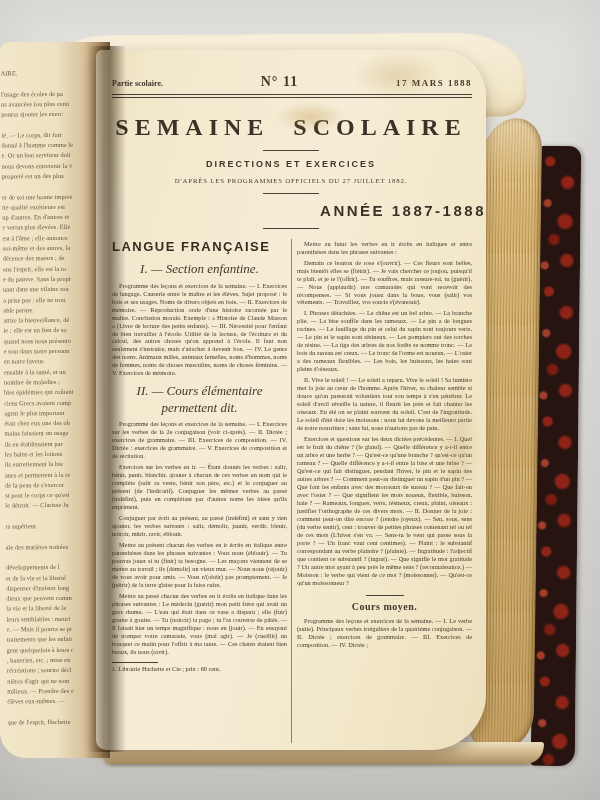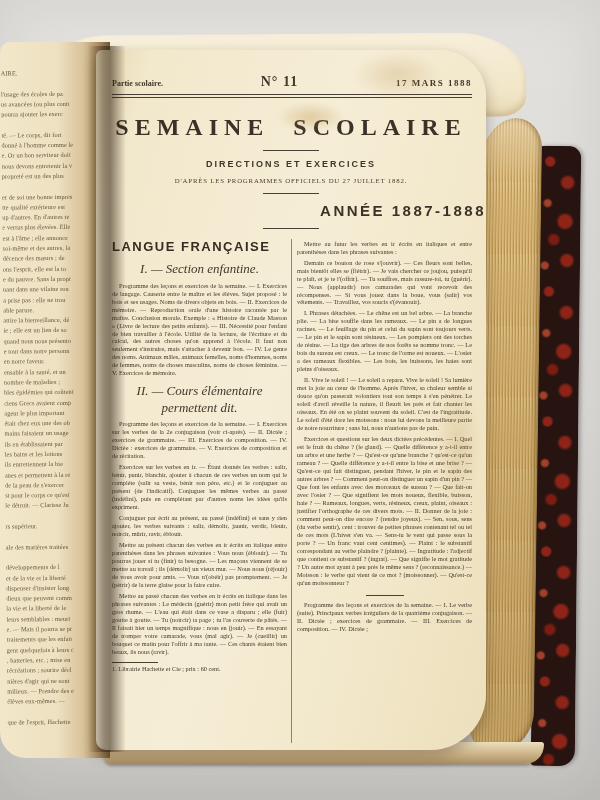--- a/index.html
+++ b/index.html
@@ -182,20 +182,21 @@
           </div>
         </div>
         <div class="col-divider" data-interactable="false"></div>
         <div class="col col-right" data-interactable="false">
           <p data-interactable="false">Mettre au futur les verbes en ir écrits en italiques et entre parenthèses dans les phrases suivantes :</p>
           <p data-interactable="false">Demain ce bouton de rose s'(ouvrir). — Ces fleurs sont belles, mais bientôt elles se (flétrir). — Je vais chercher ce joujou, puisqu'il te plaît, et je te l'(offrir). — Tu souffres, mais rassure-toi, tu (guérir). — Nous (applaudir) nos camarades qui vont recevoir des récompenses. — Si vous jouez dans la boue, vous (salir) vos vêtements. — Travaillez, vos soucis s'(évanouir).</p>
           <p data-interactable="false">I. Phrases détachées. — Le chêne est un bel arbre. — La branche plie. — La bise souffle dans les rameaux. — Le pin a de longues racines. — Le feuillage du pin et celui du sapin sont toujours verts. — Le pin et le sapin sont résineux. — Les pompiers ont des torches de résine. — La tige des arbres de nos forêts se nomme tronc. — Le bois du sureau est creux. — Le tronc de l'orme est noueux. — L'osier a des rameaux flexibles. — Les bois, les buissons, les haies sont pleins d'oiseaux.</p>
           <p data-interactable="false">II. Vive le soleil ! — Le soleil a reparu. Vive le soleil ! Sa lumière met la joie au cœur de l'homme. Après l'hiver, sa chaleur semble si douce qu'on passerait volontiers tout son temps à s'en pénétrer. Le soleil d'avril réveille la nature, il fleurit les prés et fait chanter les oiseaux. En été on se plaint souvent du soleil. C'est de l'ingratitude. Le soleil d'été dore les moissons : nous lui devons la meilleure partie de notre nourriture ; sans lui, nous n'aurions pas de pain.</p>
           <p data-interactable="false">Exercices et questions sur les deux dictées précédentes. — I. Quel est le fruit du chêne ? (le gland). — Quelle différence y a-t-il entre un arbre et une herbe ? — Qu'est-ce qu'une branche ? qu'est-ce qu'un rameau ? — Quelle différence y a-t-il entre la bise et une brise ? — Qu'est-ce qui fait distinguer, pendant l'hiver, le pin et le sapin des autres arbres ? — Comment peut-on distinguer un sapin d'un pin ? — Que font les enfants avec des morceaux de sureau ? — Que fait-on avec l'osier ? — Que signifient les mots noueux, flexible, buisson, haie ? — Rameaux, longues, verts, résineux, creux, plaint, oiseaux : justifier l'orthographe de ces divers mots. — II. Donner de la joie : comment peut-on dire encore ? (rendre joyeux). — Sen, sous, sens (du verbe sentir), cent : trouver de petites phrases contenant tel ou tel de ces mots (L'hiver s'en va. — Sens-tu le vent qui passe sous la porte ? — Un franc vaut cent centimes). — Plaint : le substantif correspondant au verbe plaindre ? (plainte). — Ingratitude : l'adjectif que contient ce substantif ? (ingrat). — Que signifie le mot gratitude ? Un autre mot ayant à peu près le même sens ? (reconnaissance.) — Moisson : le verbe qui vient de ce mot ? (moissonner). — Qu'est-ce qu'un moissonneur ?</p>
           <div class="short-rule small" data-interactable="false"></div>
+          <h3 class="course" data-interactable="false">Cours moyen.</h3>
           <p data-interactable="false">Programme des leçons et exercices de la semaine. — I. Le verbe (suite). Principaux verbes irréguliers de la quatrième conjugaison. — II. Dictée ; exercices de grammaire. — III. Exercices de composition. — IV. Dictée ;</p>
         </div>
       </div>
     </div>
 
     <div class="gutter" data-interactable="false"></div>
   </div>
 </div>
 
 </body></html>

